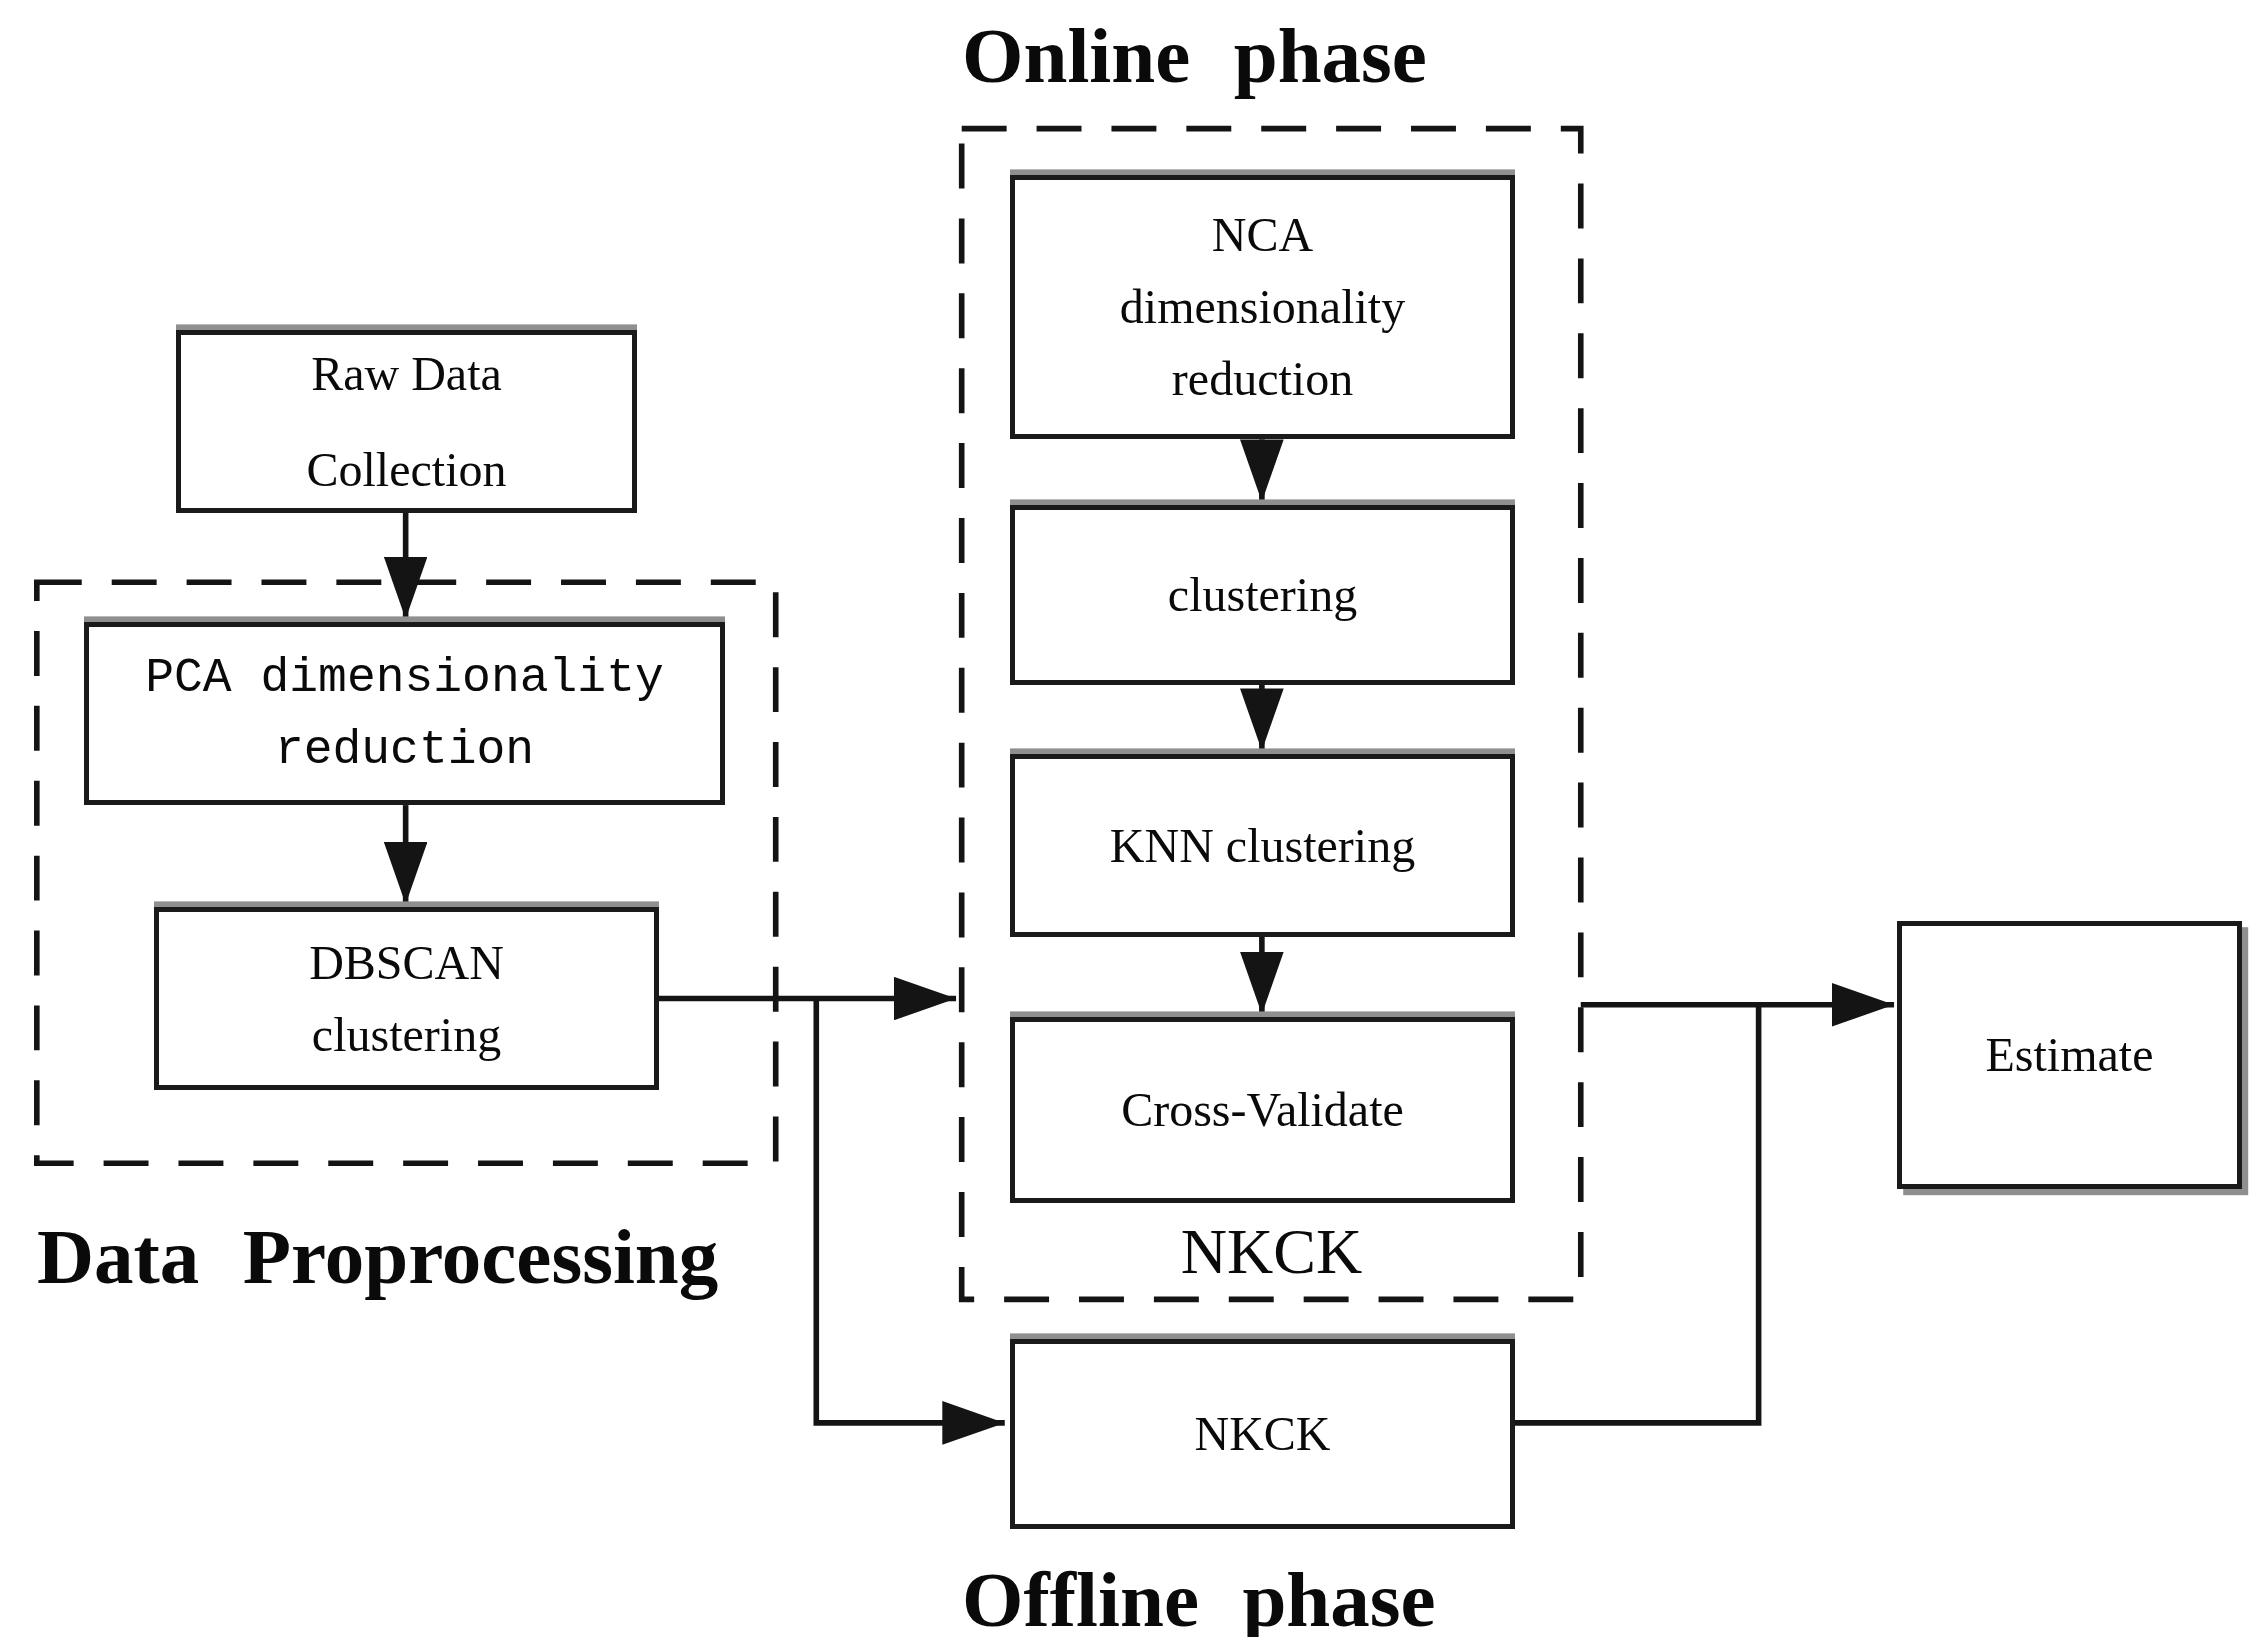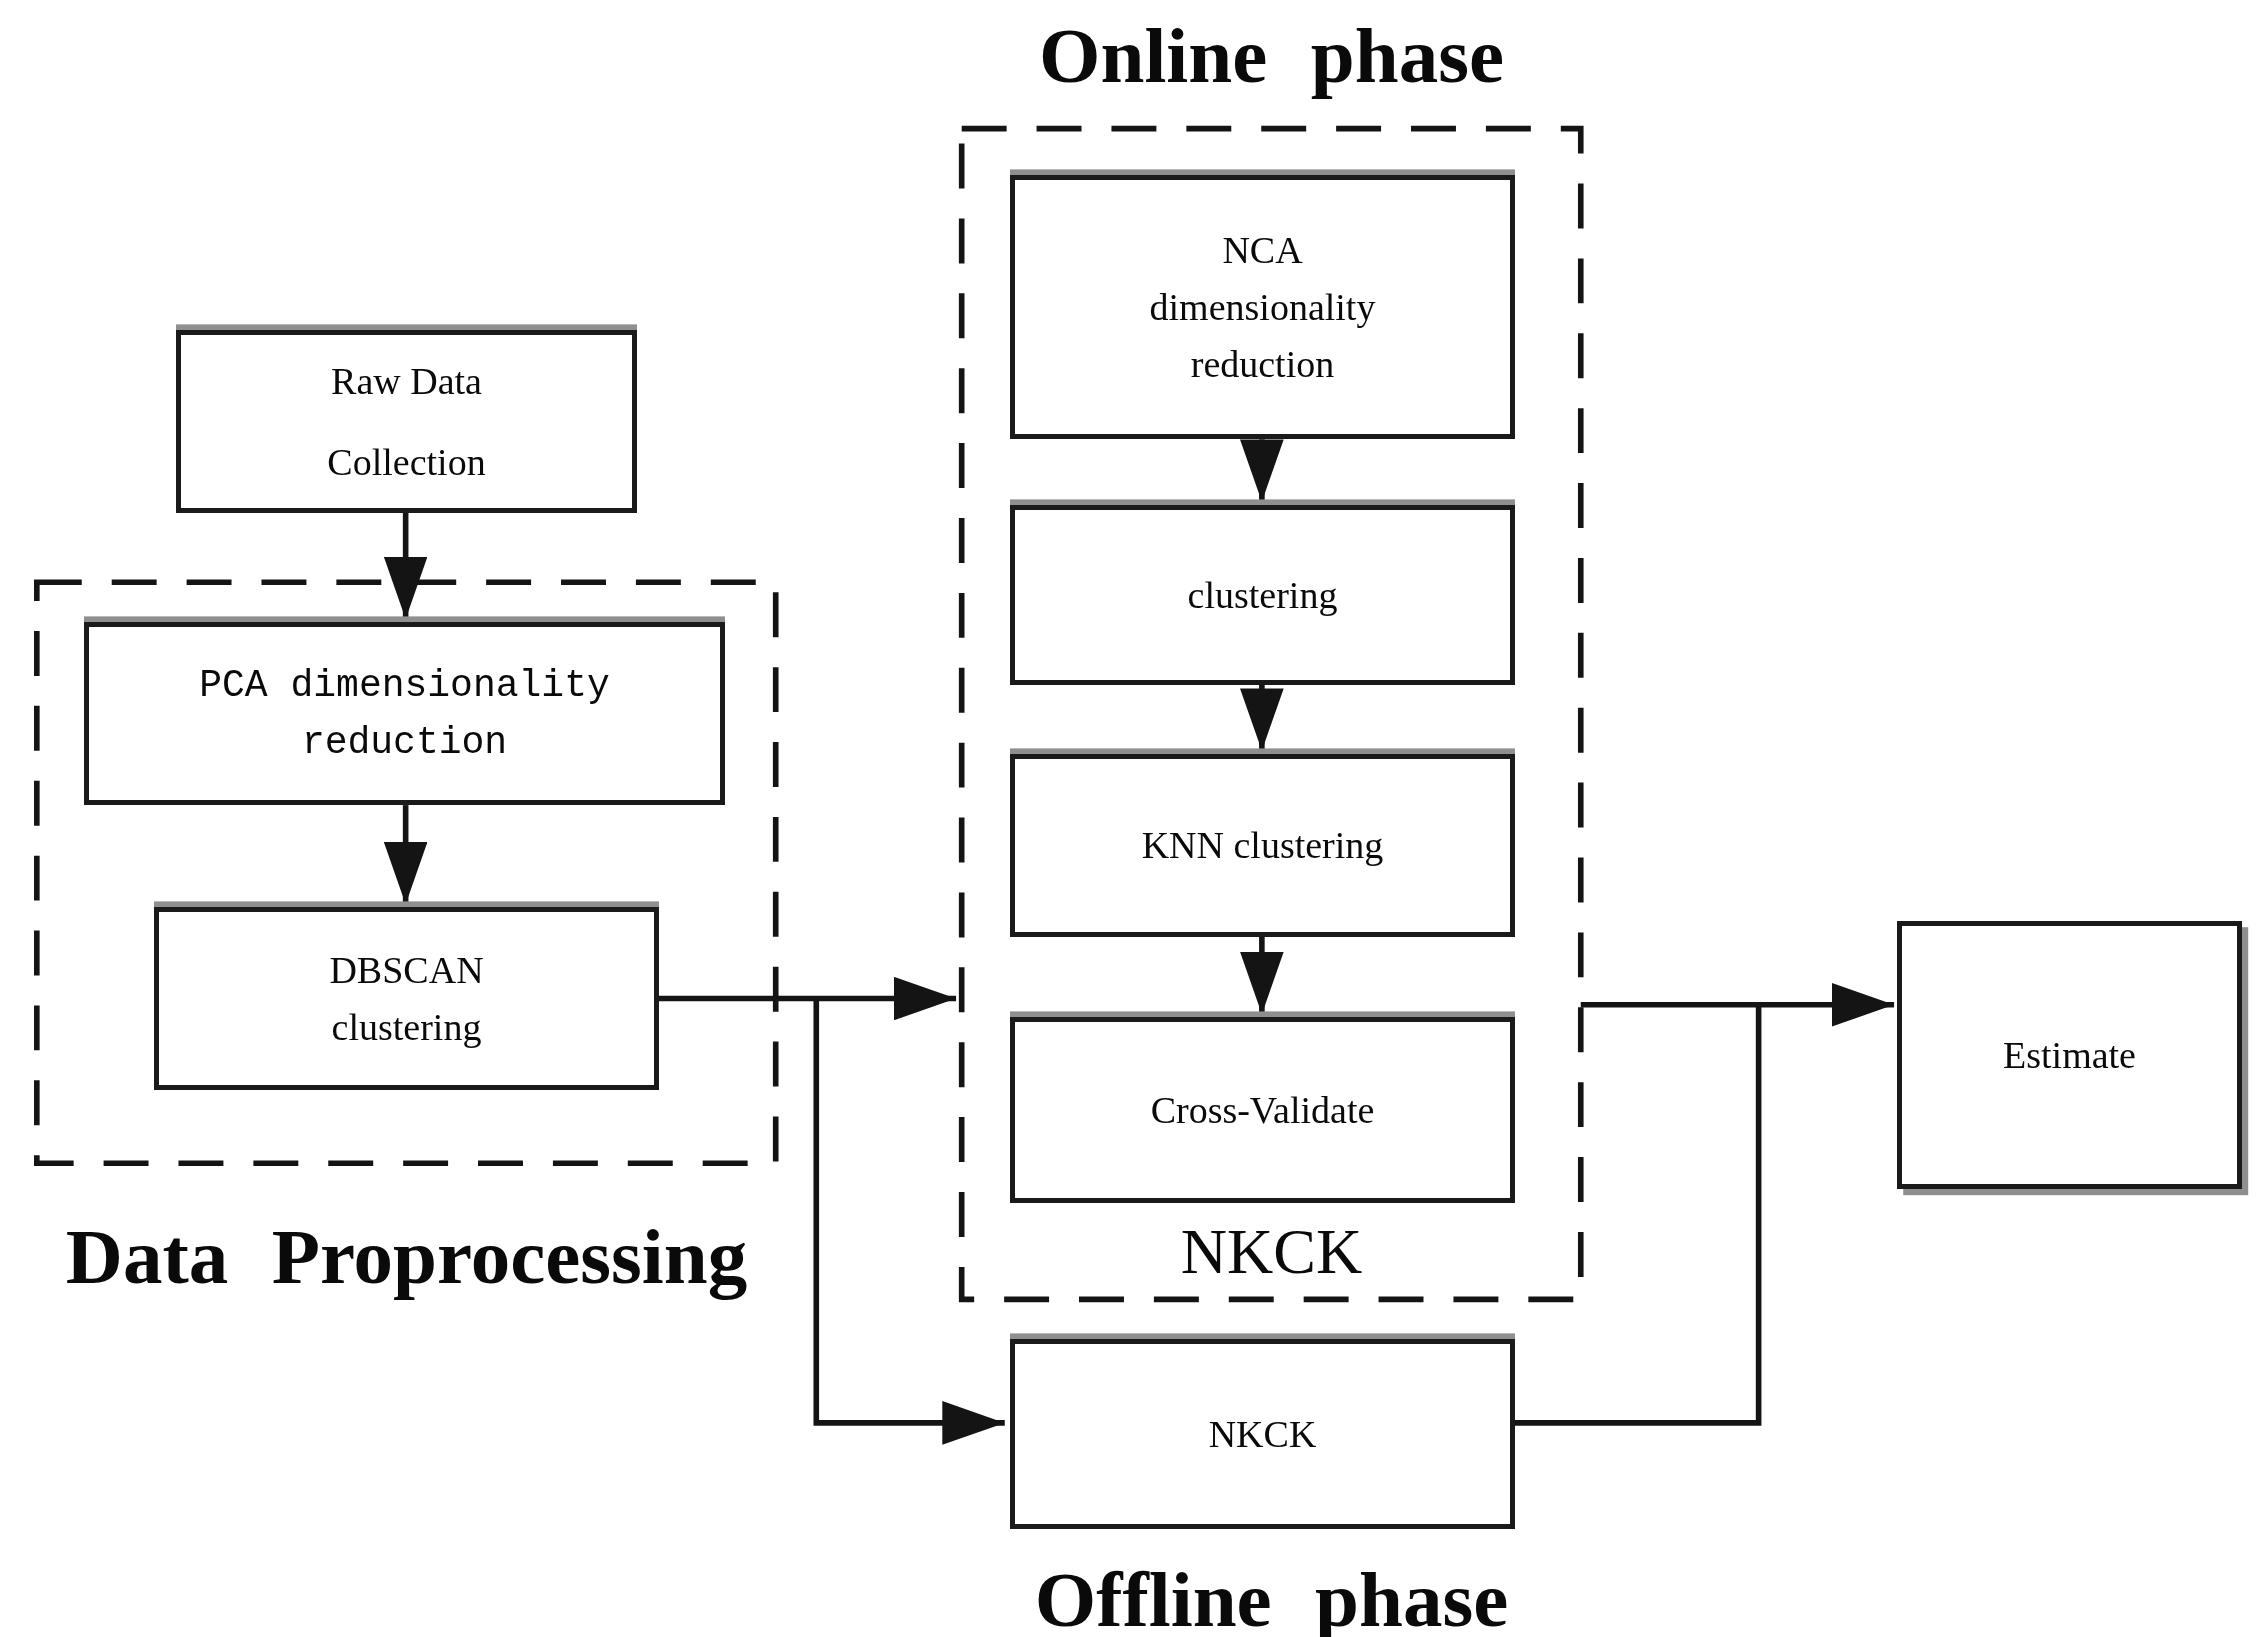--- a/index.html
+++ b/index.html
@@ -20,31 +20,30 @@
   .box {
     position: absolute;
     box-sizing: border-box;
     border: 5px solid #1a1a1a;
     background: #ffffff;
     display: flex;
     flex-direction: column;
     align-items: center;
     justify-content: center;
     text-align: left;
-    font-size: 38px;
+    font-size: 48px;
     line-height: 1.5;
     box-shadow: 0 -5.6px 0 #8f8f8f;
   }
   .box .line { display: block; white-space: nowrap; }
   .box.shadow-br {
     box-shadow: 6.2px 6.2px 0 #8f8f8f;
   }
   .phase-label {
     position: absolute;
-    text-align: center;
     font-weight: bold;
     font-size: 79px;
     line-height: 1.1;
     word-spacing: 0.30em;
     white-space: nowrap;
   }
   .group-tag {
     position: absolute;
     text-align: center;
     font-size: 64px;

